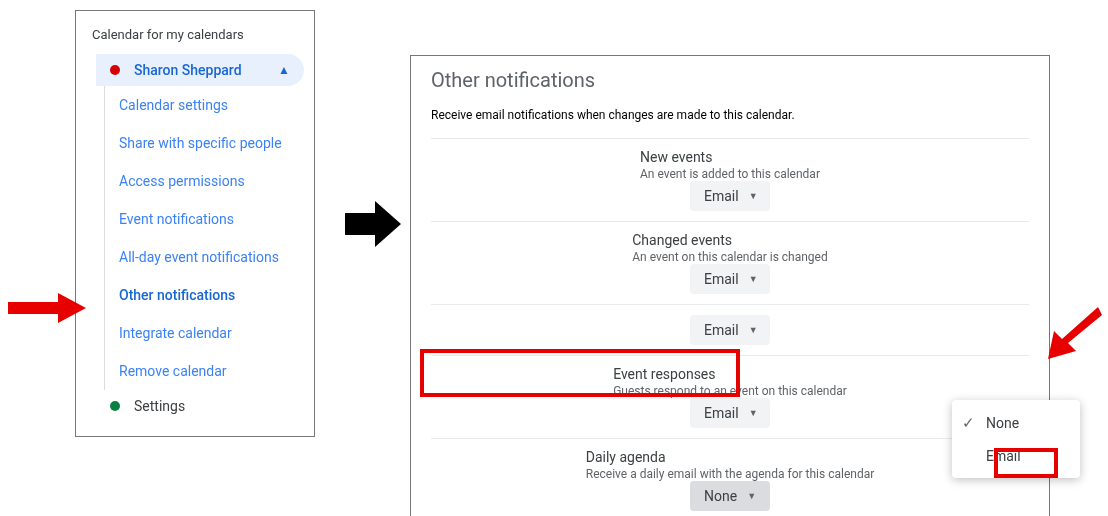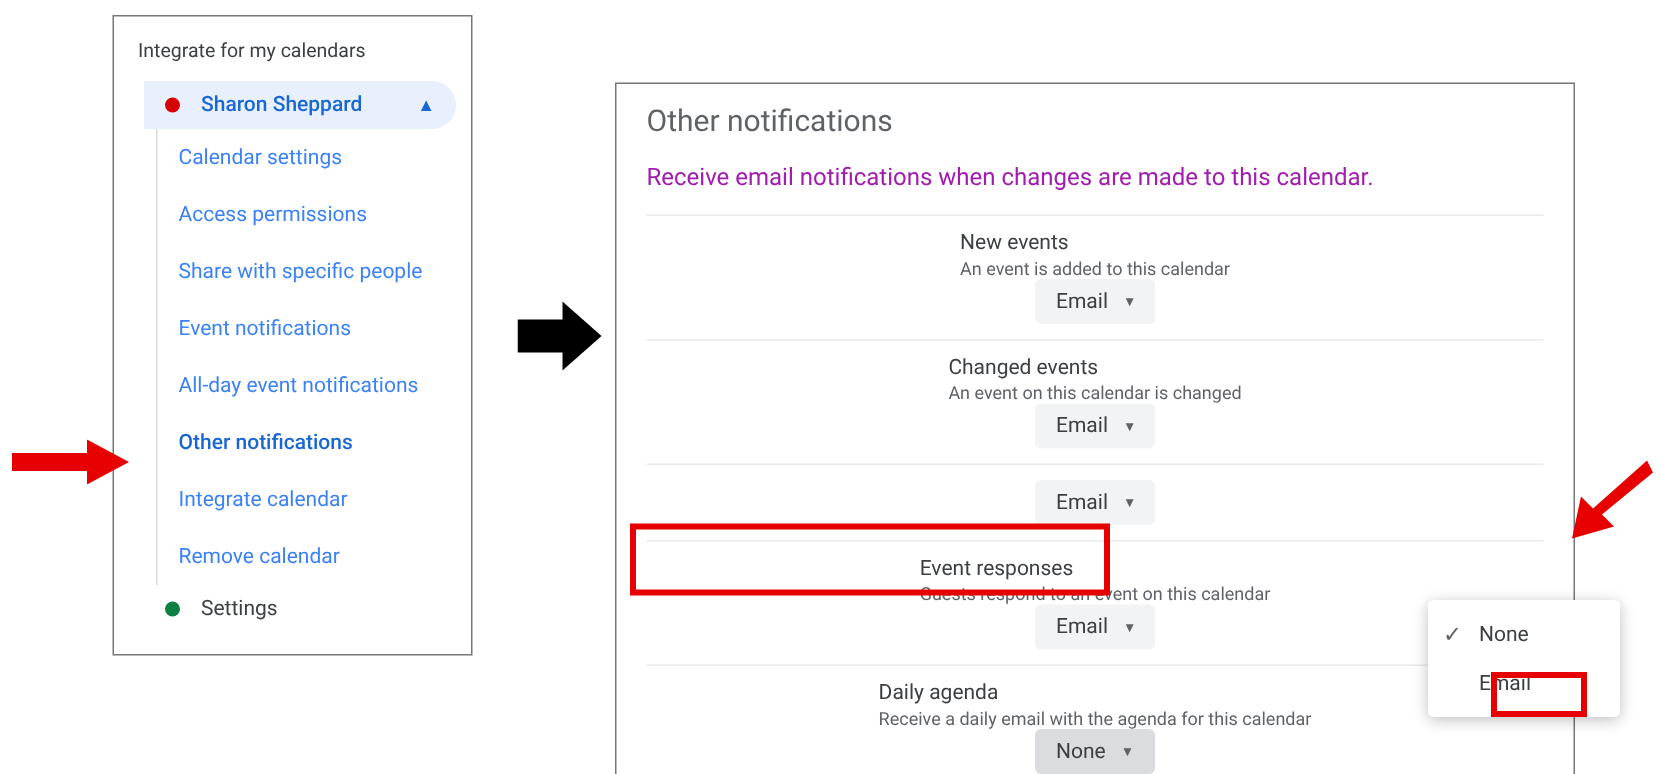--- a/index.html
+++ b/index.html
@@ -72,22 +72,22 @@
       background: #fff;
       padding: 12px 20px 0 20px;
     }
     .main-title {
       font-size: 20px;
       color: #5f6368;
       font-weight: 400;
       margin-bottom: 16px;
     }
     .main-desc {
-      font-size: 16px;
-      color: #a21caf;
+      font-size: 12px;
+      color: #000000;
       margin-bottom: 16px;
     }
     .notif-row {
       display: flex;
       align-items: center;
       justify-content: space-between;
       padding: 10px 0;
       border-top: 1px solid #e8eaed;
       flex-direction: column;
     }
@@ -157,32 +157,32 @@
     .check-icon {
       width: 24px;
       color: #5f6368;
       font-size: 15px;
     }
   </style>
 </head>
 <body>
 
 <div class="sidebar">
-  <div class="sidebar-heading">Integrate for my calendars</div>
+  <div class="sidebar-heading">Calendar for my calendars</div>
 
   <div class="cal-item active">
     <span class="dot" style="background:#d50000"></span>
     <span>Sharon Sheppard</span>
     <span class="expand-icon">▲</span>
   </div>
 
   <div class="sub-items">
     <div class="sub-item">Calendar settings</div>
+    <div class="sub-item">Share with specific people</div>
     <div class="sub-item">Access permissions</div>
-    <div class="sub-item">Share with specific people</div>
     <div class="sub-item">Event notifications</div>
     <div class="sub-item">All-day event notifications</div>
     <div class="sub-item selected">Other notifications</div>
     <div class="sub-item">Integrate calendar</div>
     <div class="sub-item">Remove calendar</div>
   </div>
 
   <div class="cal-item">
     <span class="dot" style="background:#0b8043"></span>
     <span>Settings</span>

